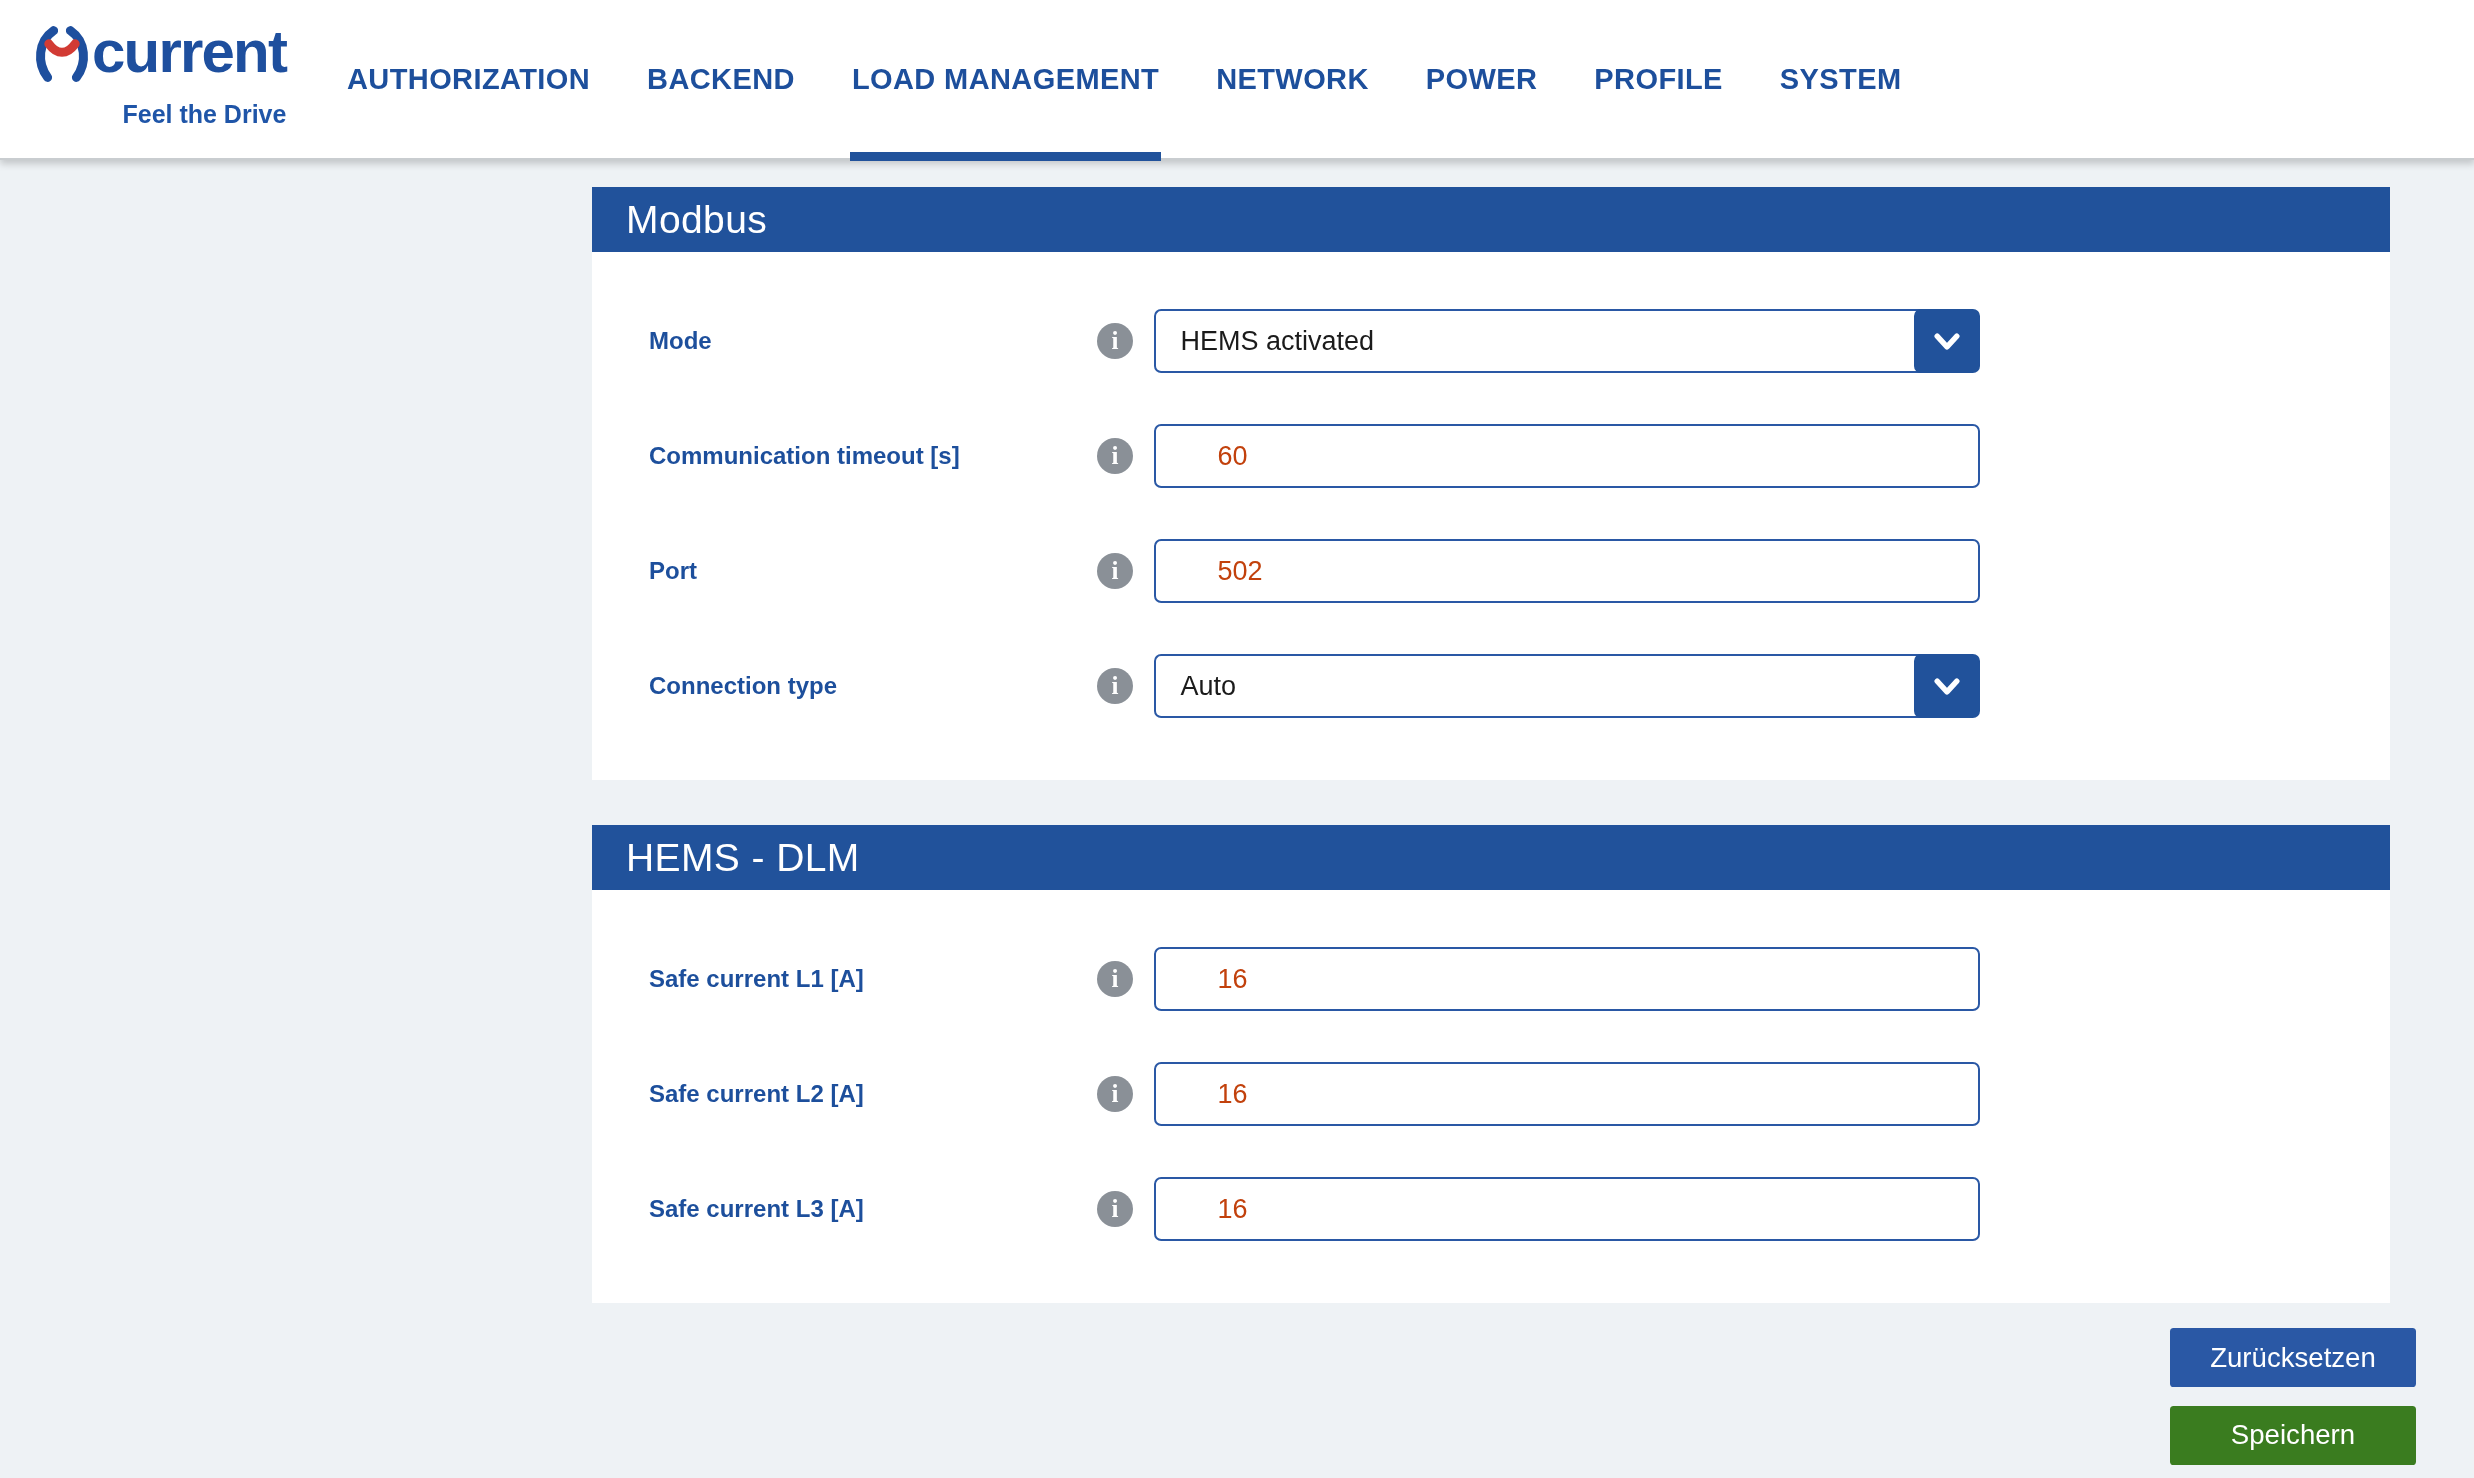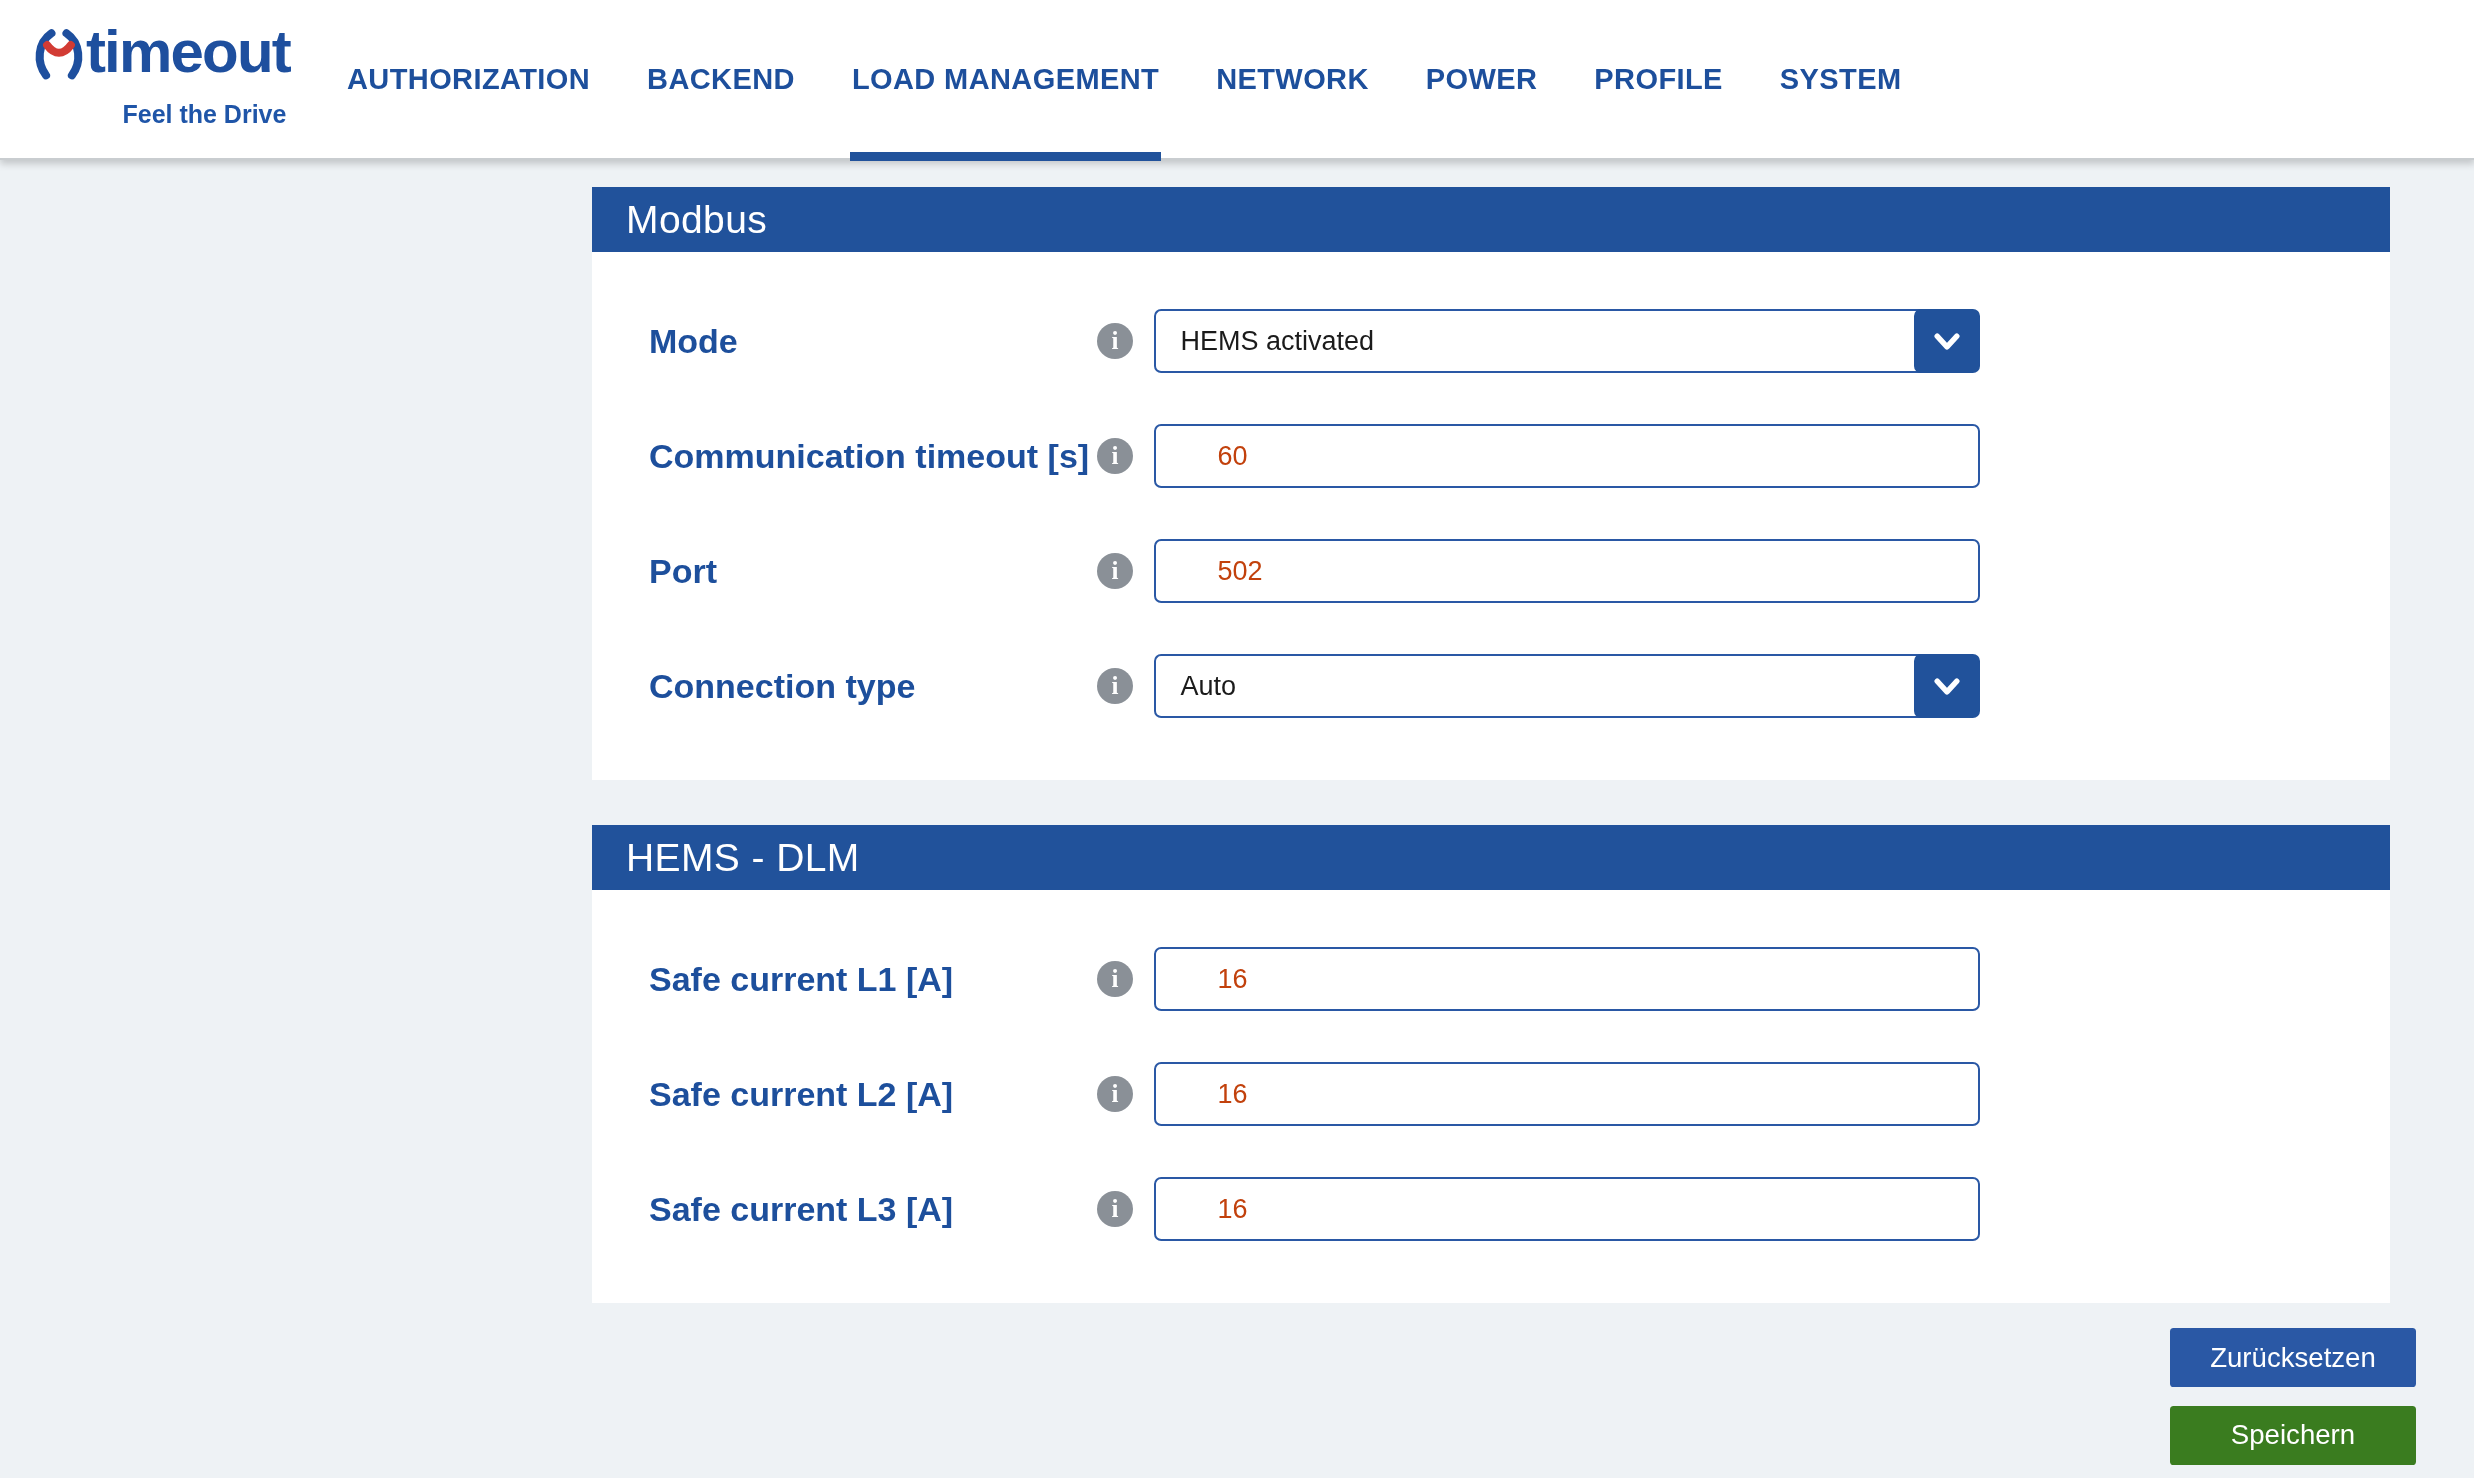--- a/index.html
+++ b/index.html
@@ -90,21 +90,21 @@
   .panel-body { background: #ffffff; padding: 57px 0 62px; }
   .panel.dlm { margin-bottom: 0; }
   .panel.dlm .panel-body { height: 42px; padding: 0; }
 
   .field-row { display: flex; align-items: center; margin-bottom: 51px; }
   .field-row:last-child { margin-bottom: 0; }
   .field-label {
     box-sizing: border-box;
     width: 505px;
     padding-left: 57px;
-    font-size: 34px;
+    font-size: 24px;
     font-weight: bold;
     color: #1d4f9c;
     flex-shrink: 0;
   }
   .info {
     width: 36px; height: 36px;
     border-radius: 50%;
     background: #8a9097;
     color: #ffffff;
     display: flex;
@@ -178,21 +178,21 @@
 <body>
 
 <header class="topbar">
   <div class="logo">
     <div class="logo-row">
       <svg class="logo-mark" viewBox="0 0 100 100" aria-hidden="true">
         <path d="M36 6 C10 24 8 60 26 84" fill="none" stroke="#1e4f9e" stroke-width="15" stroke-linecap="round"></path>
         <path d="M64 6 C90 24 92 60 74 84" fill="none" stroke="#1e4f9e" stroke-width="15" stroke-linecap="round"></path>
         <path d="M28 28 C42 47 58 47 72 28" fill="none" stroke="#d23b34" stroke-width="15" stroke-linecap="round"></path>
       </svg>
-      <span class="wordmark">timeout</span>
+      <span class="wordmark">current</span>
     </div>
     <div class="tagline">Feel the Drive</div>
   </div>
 
   <nav class="nav">
     <div class="nav-item">AUTHORIZATION</div>
     <div class="nav-item">BACKEND</div>
     <div class="nav-item active">LOAD MANAGEMENT</div>
     <div class="nav-item">NETWORK</div>
     <div class="nav-item">POWER</div>

